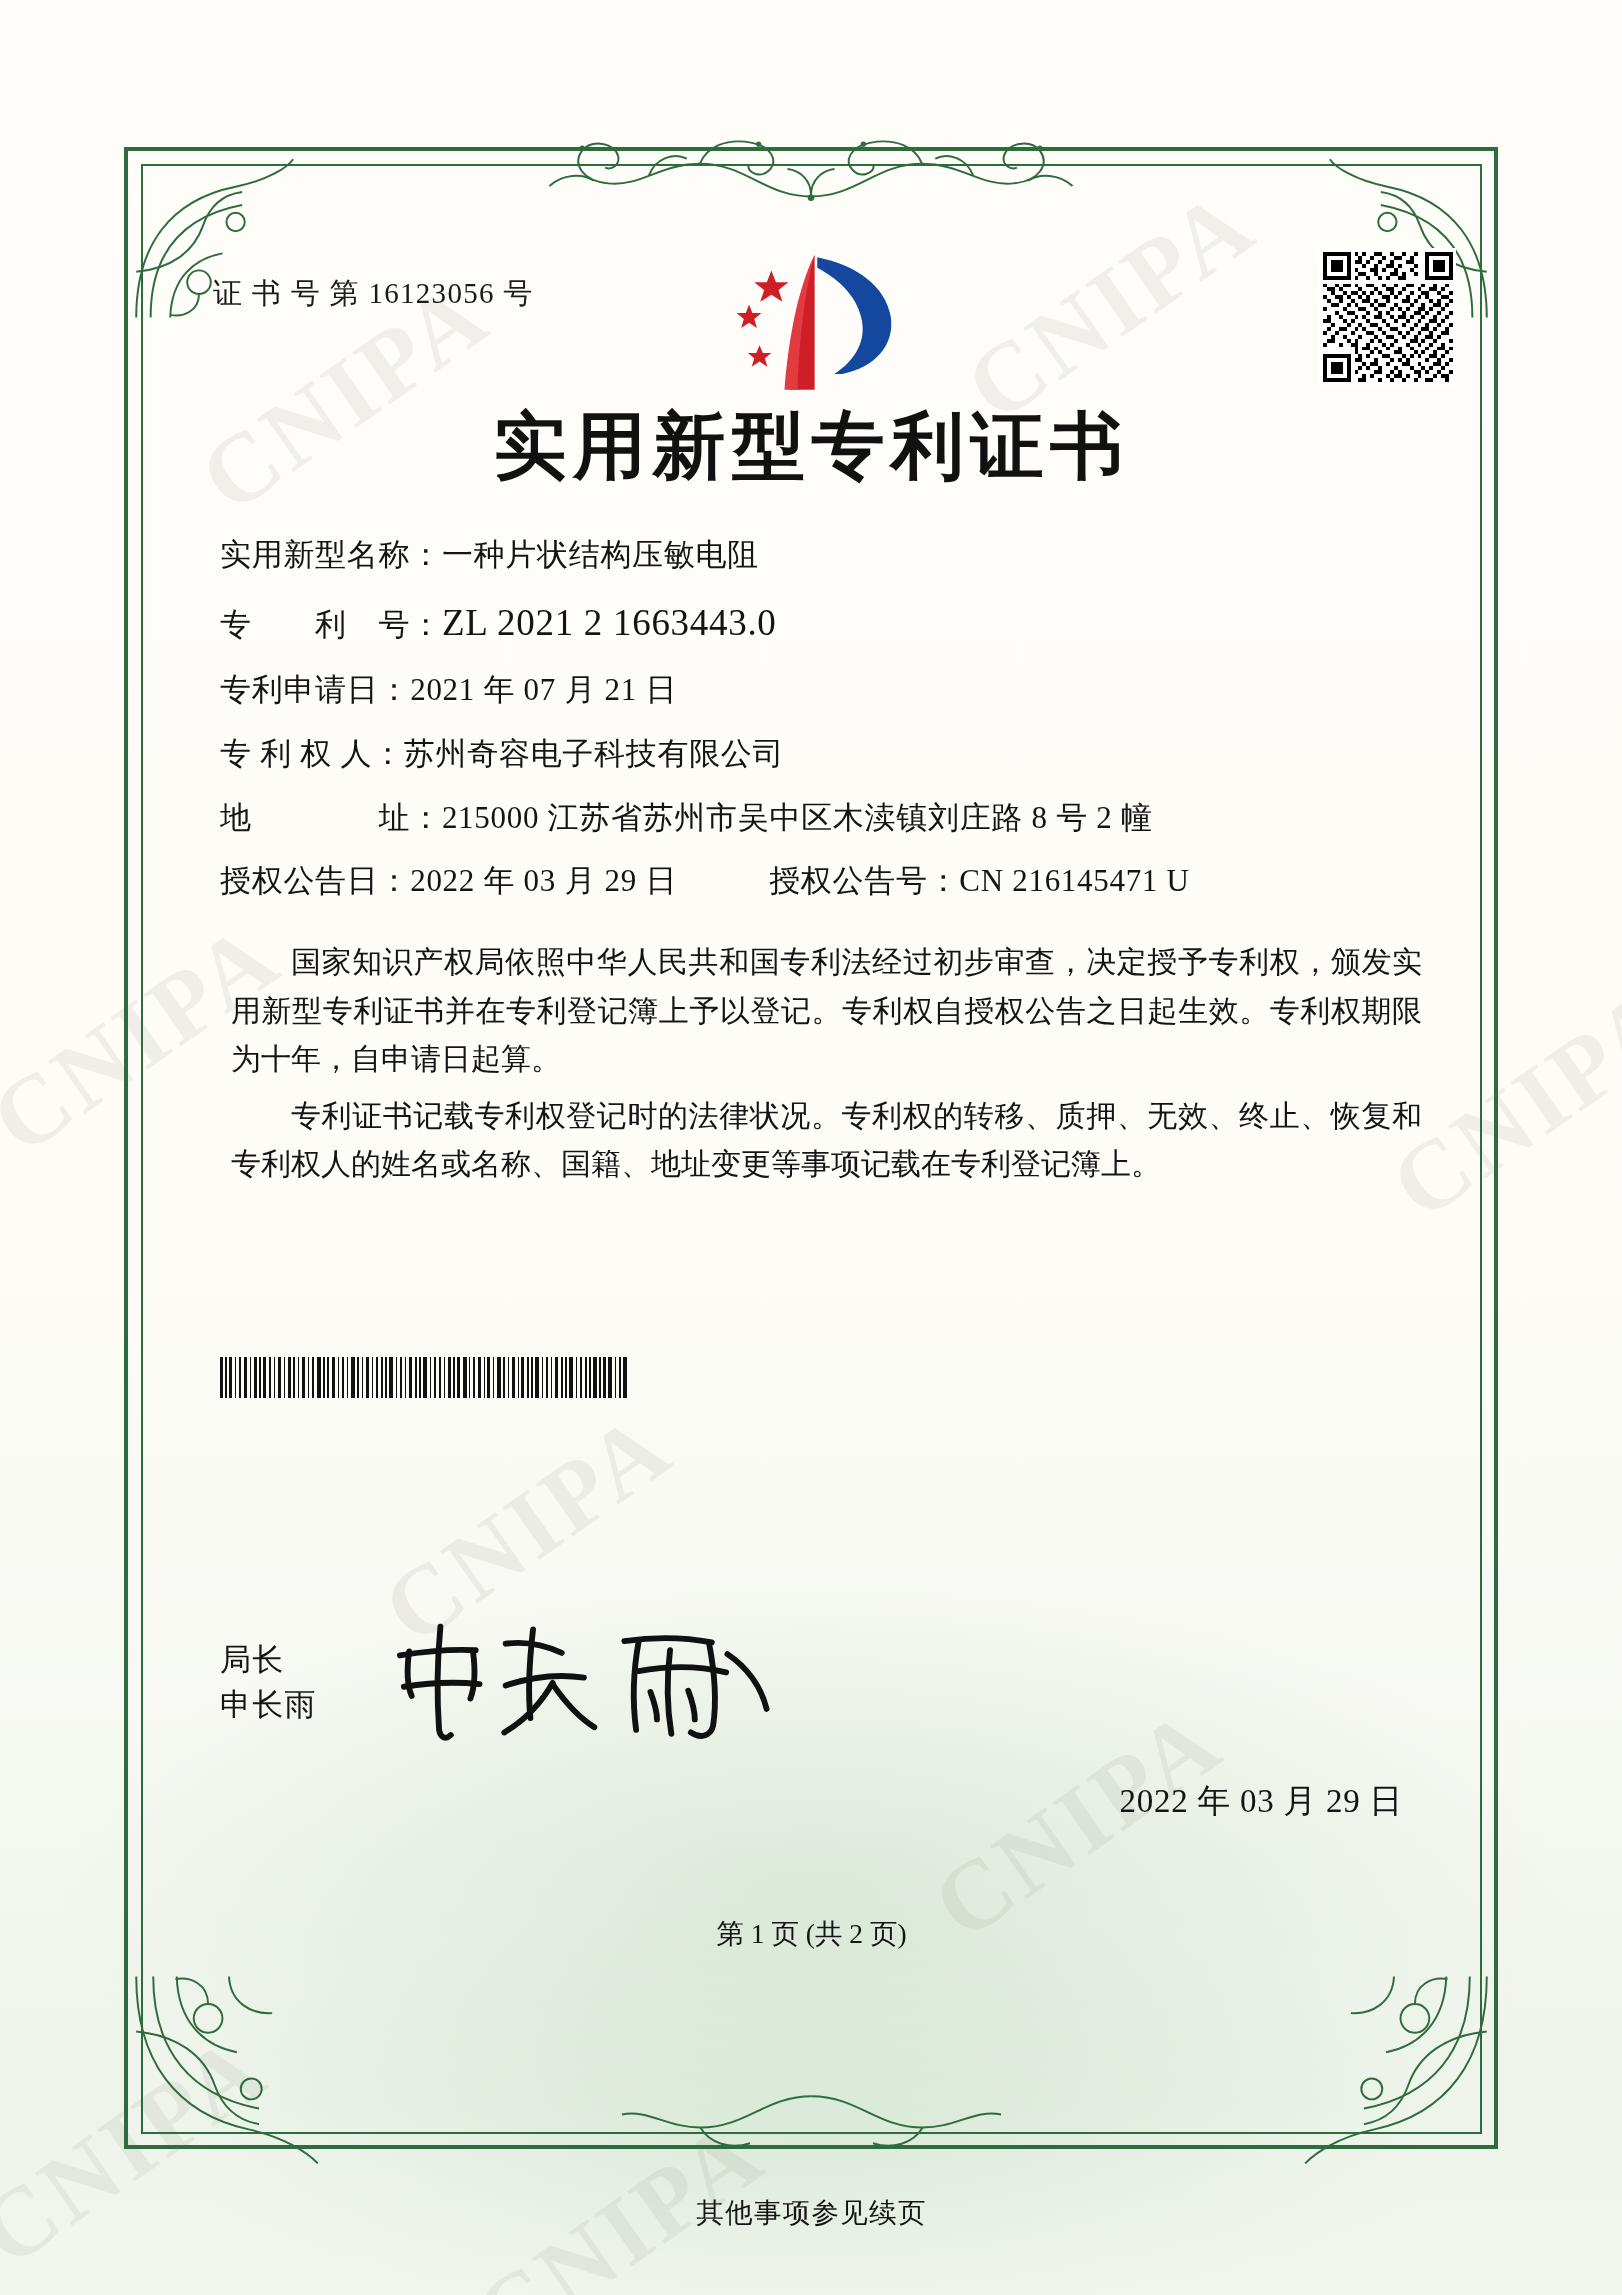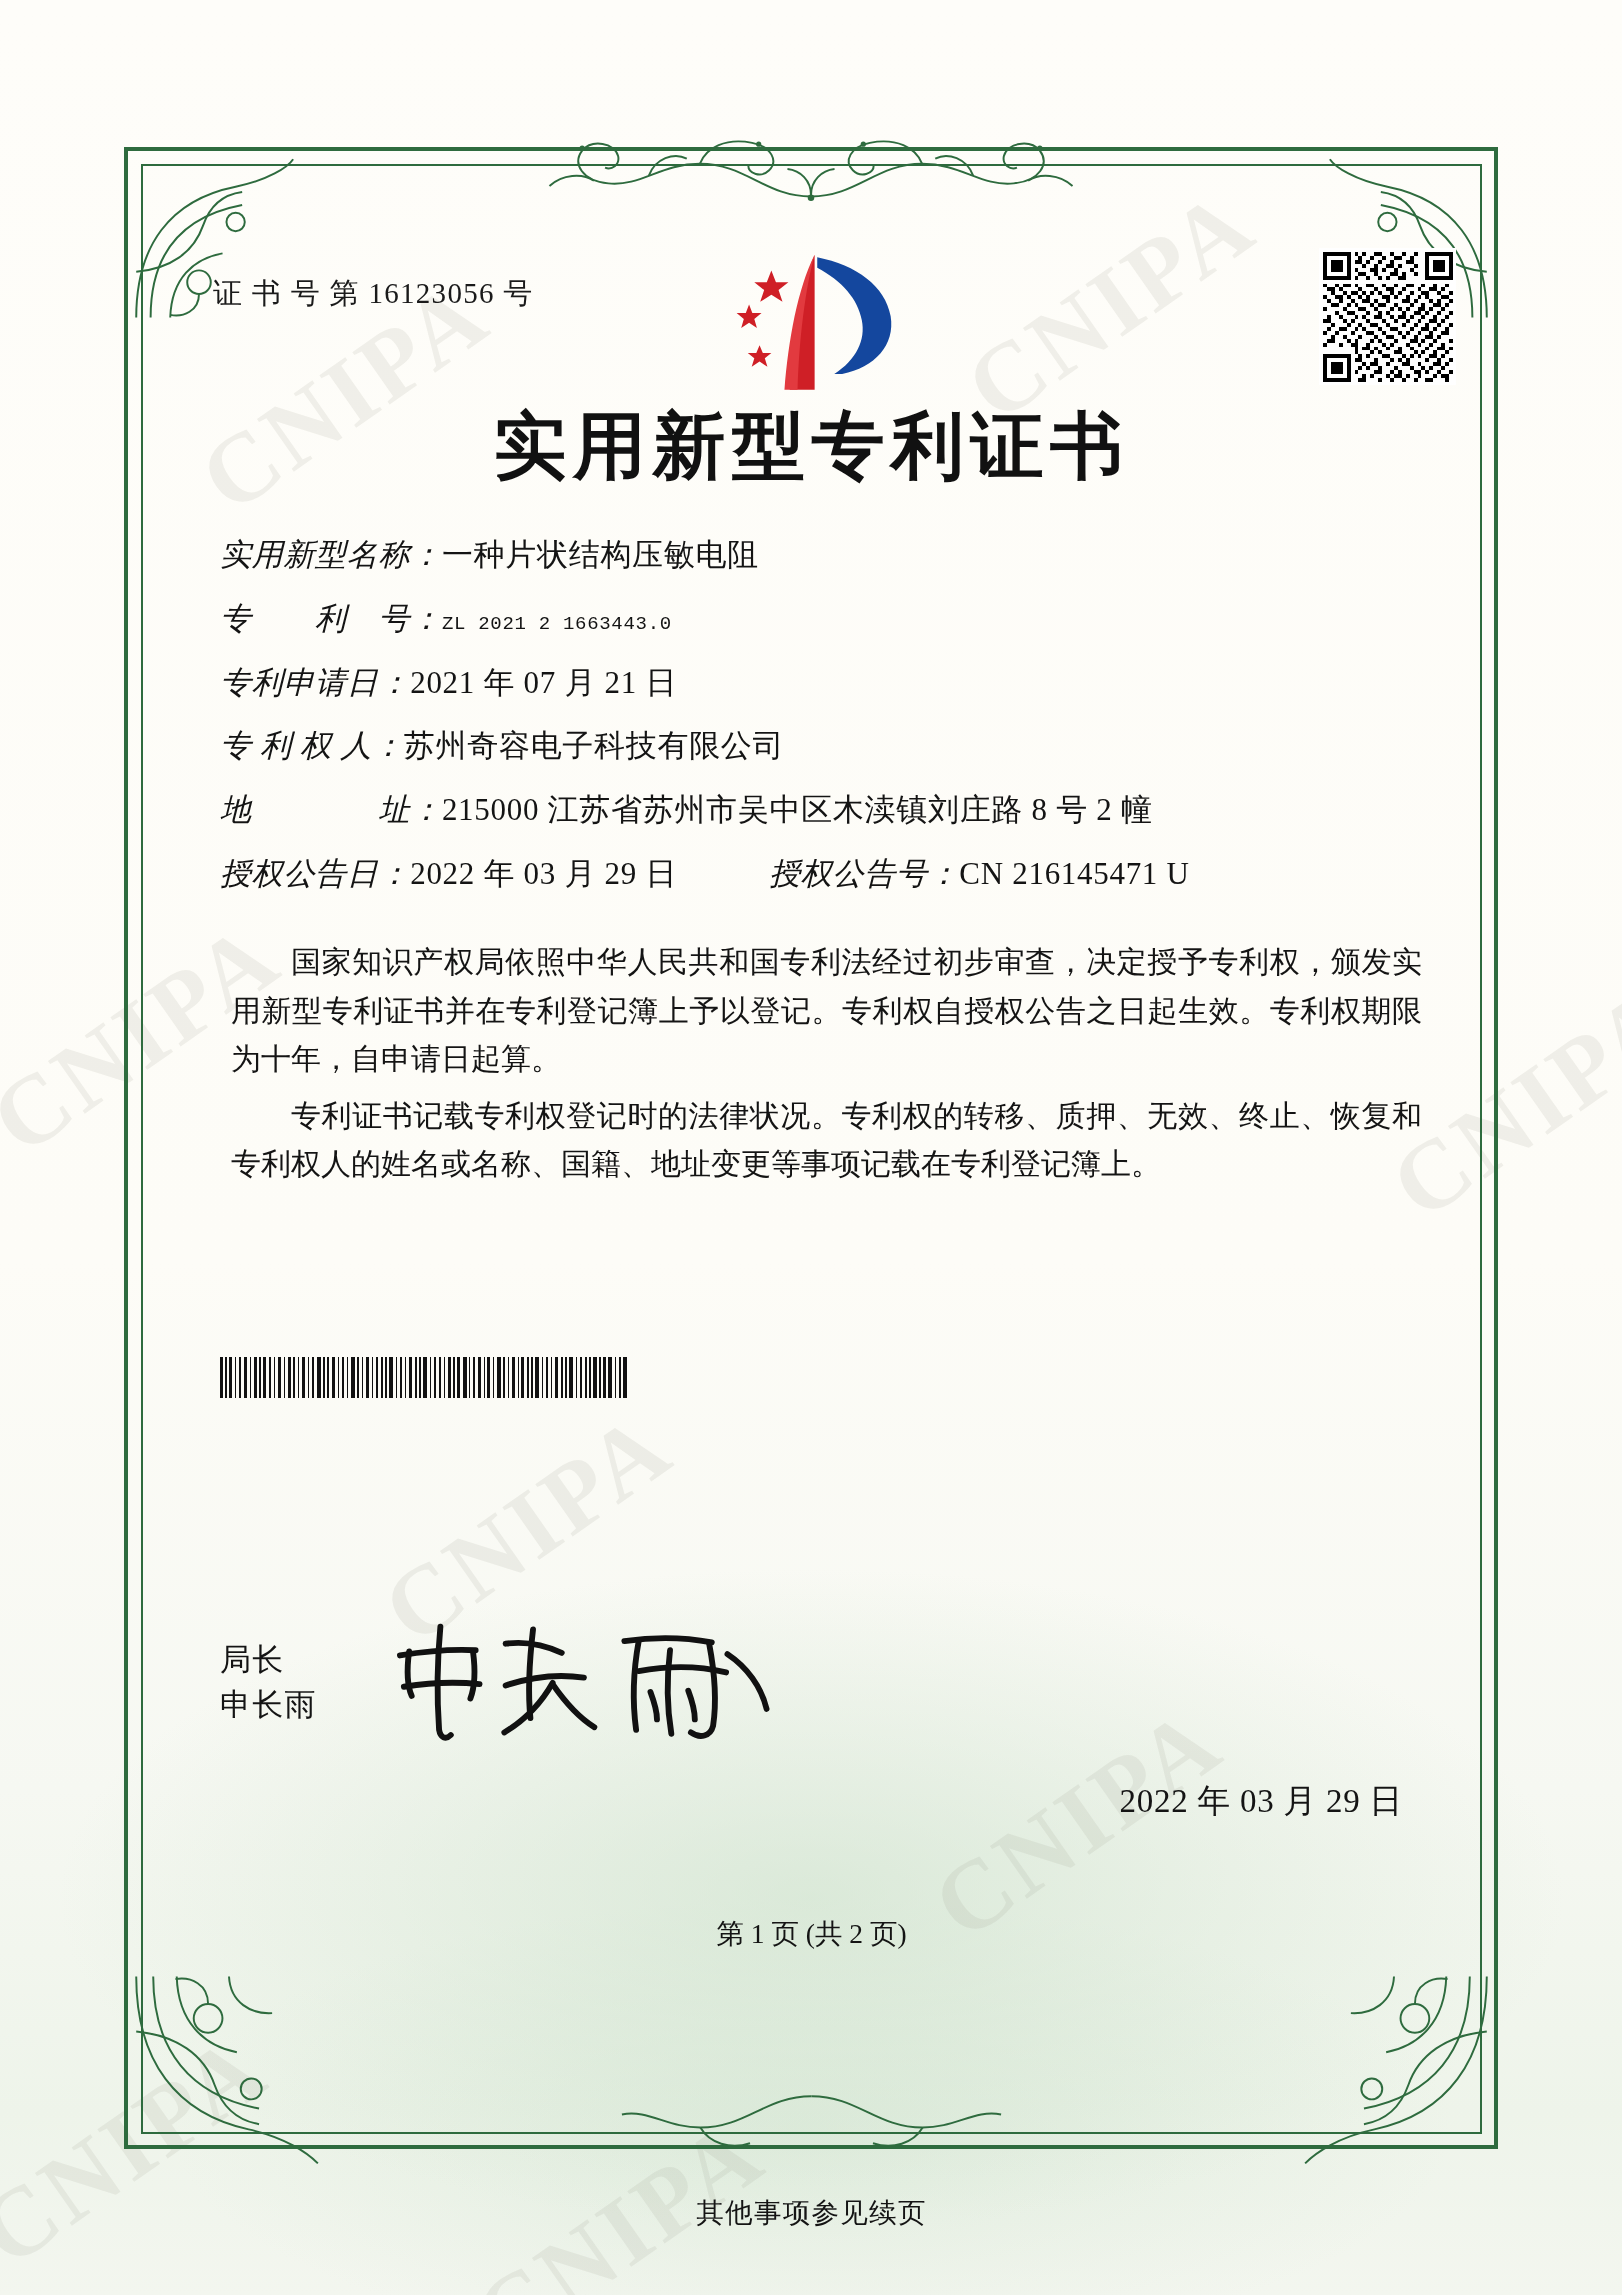--- a/index.html
+++ b/index.html
@@ -116,28 +116,27 @@
     display: flex;
     align-items: baseline;
     margin-bottom: 25px;
     font-size: 31px;
     color: #141414;
     line-height: 1.25;
   }
   .lbl {
     white-space: pre;
     letter-spacing: 0.7px;
-    font-style: italic;
   }
   .val {
     letter-spacing: 0.7px;
   }
   .val.mono {
-    font-family: Liberation Mono, monospace;
-    font-size: 19px;
+    font-family: Liberation Serif, serif;
+    font-size: 37px;
     letter-spacing: 0.7px;
   }
   .row.pub {
     display: flex;
     align-items: flex-start;
   }
   .pub-gap { width: 92px; }
   
   .paras {
     position: absolute;

